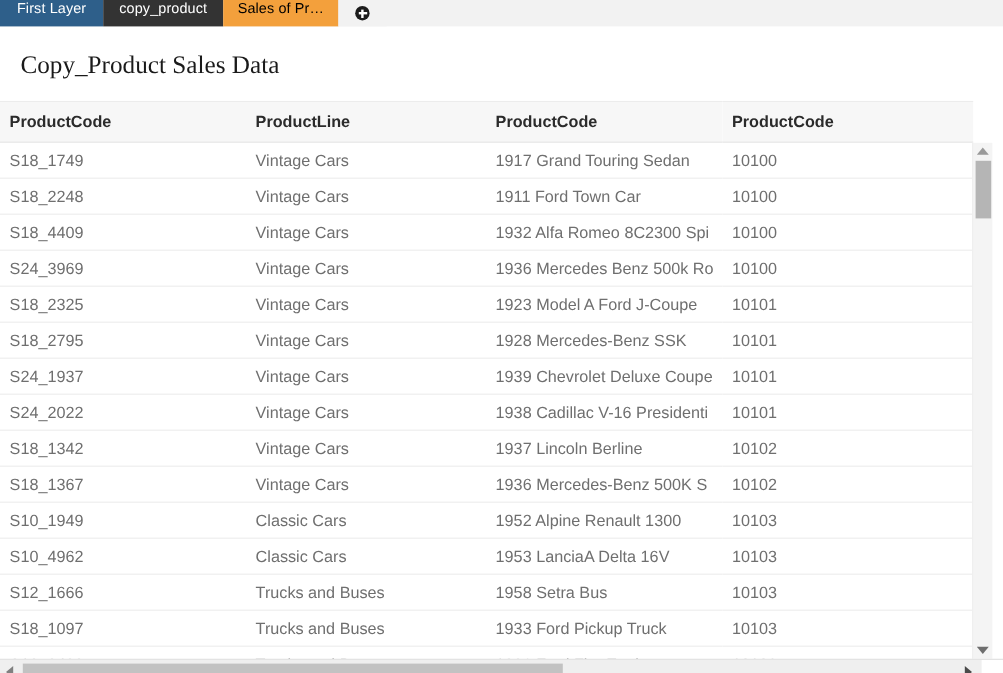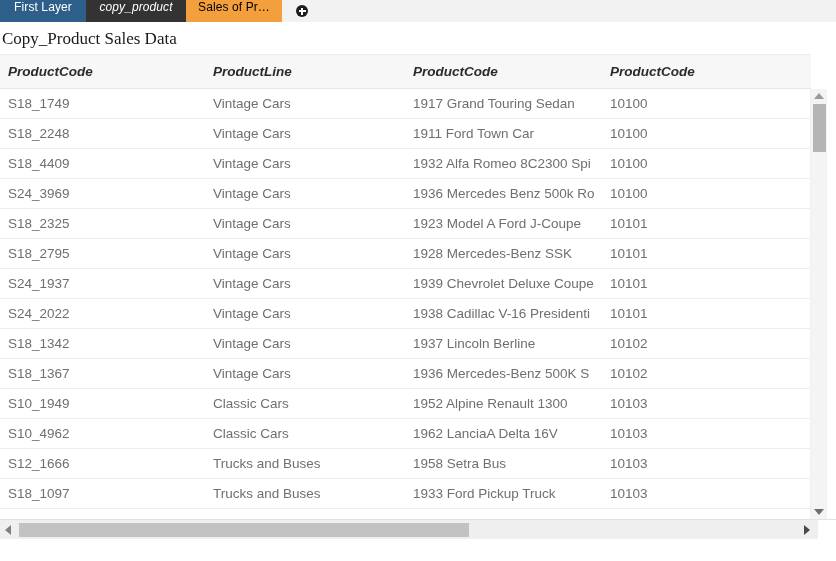--- a/index.html
+++ b/index.html
@@ -31,21 +31,21 @@
     cursor: pointer;
     letter-spacing: 0.1px;
   }
   .tab.first-layer {
     background: #2e5f8a;
     width: 86px;
     padding: 0;
   }
   .tab.dark { background: #333333; }
   .tab.tab1 { width: 96px; padding: 0; }
-  .tab.copy-product { width: 100px; padding: 0; font-style: italic; }
+  .tab.copy-product { width: 100px; padding: 0; }
   .tab.active-orange {
     background: #f3a03c;
     width: 96px;
     padding: 0;
     color: #000000;
   }
   #add-tab-btn {
     width: 40px;
     display: flex;
     align-items: center;
@@ -67,24 +67,24 @@
   .plus-circle::before {
     left: 2.5px; top: 5px; width: 7px; height: 2px;
   }
   .plus-circle::after {
     left: 5px; top: 2.5px; width: 2px; height: 7px;
   }
 
   
   #page-title {
     font-family: "Liberation Serif", serif;
-    font-size: 17px;
+    font-size: 21px;
     color: #1a1a1a;
     padding: 5px 0 4px 2px;
-    margin: 0;
+    margin: 15px;
     font-weight: normal;
     line-height: 24px;
     height: 32px;
   }
 
   
   #table-wrap {
     position: relative;
     width: 836px;
     height: 485px;
@@ -108,21 +108,20 @@
     color: #2b2b2b;
     font-size: 13.5px;
     font-weight: bold;
     text-align: left;
     padding: 0 0 0 8px;
     height: 34px;
     border-bottom: 1px solid #e6e6e6;
     border-top: 1px solid #ececec;
     overflow: hidden;
     white-space: nowrap;
-    font-style: italic;
   }
   table.grid td {
     color: #6f6f6f;
     font-size: 13.5px;
     text-align: left;
     padding: 0 0 0 8px;
     height: 30px;
     border-bottom: 1px solid #eeeeee;
     overflow: hidden;
     white-space: nowrap;
@@ -333,21 +332,21 @@
           <tr>
             <td>S10_1949</td>
             <td>Classic Cars</td>
             <td>1952 Alpine Renault 1300</td>
             <td>10103</td>
             <td>C</td>
           </tr>
           <tr>
             <td>S10_4962</td>
             <td>Classic Cars</td>
-            <td>1962 LanciaA Delta 16V</td>
+            <td>1953 LanciaA Delta 16V</td>
             <td>10103</td>
             <td>S</td>
           </tr>
           <tr>
             <td>S12_1666</td>
             <td>Trucks and Buses</td>
             <td>1958 Setra Bus</td>
             <td>10103</td>
             <td>V</td>
           </tr>

